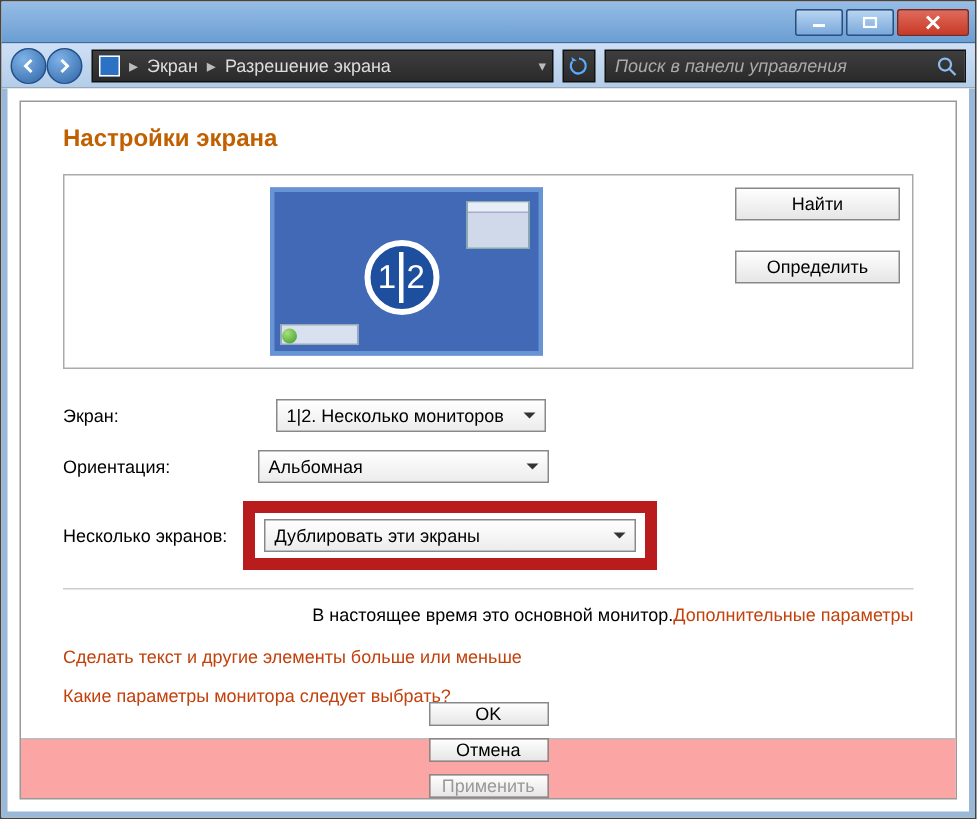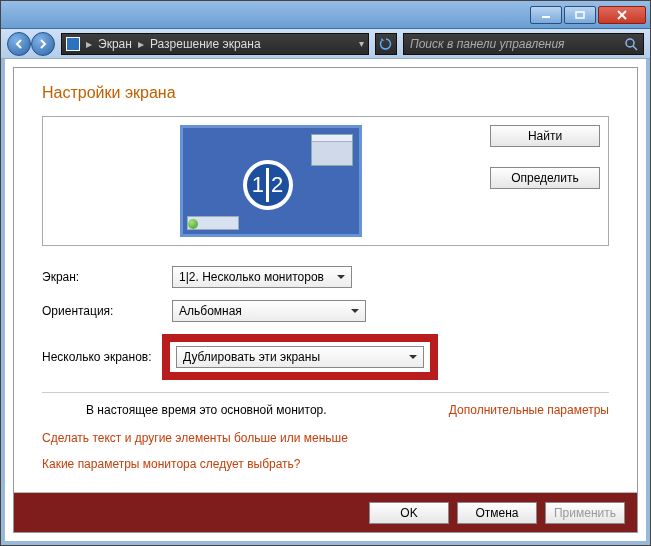--- a/index.html
+++ b/index.html
@@ -122,21 +122,21 @@
     display: flex;
     flex-direction: column;
   }
   .scroll-area {
     flex: 1;
     padding: 16px 28px 10px 28px;
     overflow: hidden;
   }
   h1.page-title {
     color: #c06000;
-    font-weight: normal;
+    font-weight: bold;
     font-size: 16px;
     margin: 0 0 14px 0;
   }
   
   .preview-row {
     display: flex;
     border: 1px solid #aaa;
     padding: 8px;
     margin-bottom: 20px;
   }
@@ -234,60 +234,60 @@
     position: relative;
     font-size: 12px;
   }
   .combo::after {
     content: '';
     position: absolute;
     right: 6px; top: 8px;
     border: 4px solid transparent;
     border-top-color: #333;
   }
-  .combo.w1 { width: 180px; }
+  .combo.w1 { width: 180px; margin-left: 12px; }
   .combo.w2 { width: 194px; }
   .highlight-box {
     border: 8px solid #b91c1c;
     padding: 4px 6px;
     display: inline-flex;
     margin-left: -10px;
   }
   .highlight-box .combo { width: 248px; }
   hr.div {
     border: none;
     border-top: 1px solid #ccc;
     margin: 8px 0 10px 0;
   }
   .status-row {
     display: flex;
-    justify-content: space-between;
+    justify-content: flex-end;
     align-items: center;
     font-size: 12px;
     margin-bottom: 14px;
-    margin-left: 44px;
   }
   .link {
     color: #c2410c;
     cursor: default;
   }
   .link-row {
     margin-bottom: 12px;
     font-size: 12px;
   }
   
   .footer {
     height: 40px;
     border-top: 1px solid #bbb;
-    background: #7f1d1d;
+    background: #fca5a5;
     display: flex;
     align-items: center;
     justify-content: flex-end;
     padding: 0 12px;
     gap: 8px;
+    flex-direction: column;
   }
   .footer .win7-btn { width: 80px; }
   .footer .win7-btn.disabled { color: #999; }
 </style>
 </head>
 <body>
 
 <div class="titlebar">
   <div class="win-btn">
     <svg width="10" height="8">

